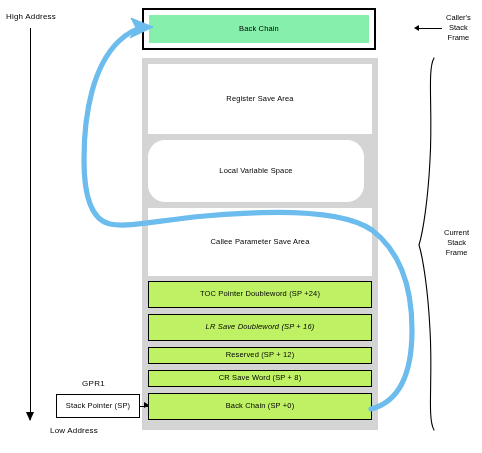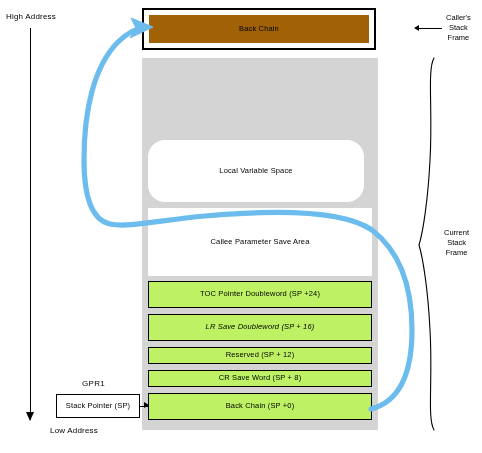--- a/index.html
+++ b/index.html
@@ -68,21 +68,21 @@
     top: 8px;
     width: 234px;
     height: 42px;
     border: 2px solid #000;
     background: #ffffff;
     padding: 5px;
   }
   #backchain-top .inner {
     width: 100%;
     height: 100%;
-    background: #a16207;
+    background: #86efac;
     display: flex;
     align-items: center;
     justify-content: center;
   }
 
   
   .region-white {
     position: absolute;
     background: #ffffff;
     display: flex;
@@ -209,20 +209,23 @@
   <div class="axis-label" id="low-address">Low Address</div>
 
   <div id="backchain-top">
     <div class="inner">
       <span class="box-text">Back Chain</span>
     </div>
   </div>
 
   <div id="frame-container"></div>
 
+  <div class="region-white" id="region-register-save">
+    <span class="box-text">Register Save Area</span>
+  </div>
 
   <div class="region-white" id="region-local-var">
     <span class="box-text">Local Variable Space</span>
   </div>
 
   <div class="region-white" id="region-callee-param">
     <span class="box-text">Callee Parameter Save Area</span>
   </div>
 
   <div class="slot" id="slot-toc">

